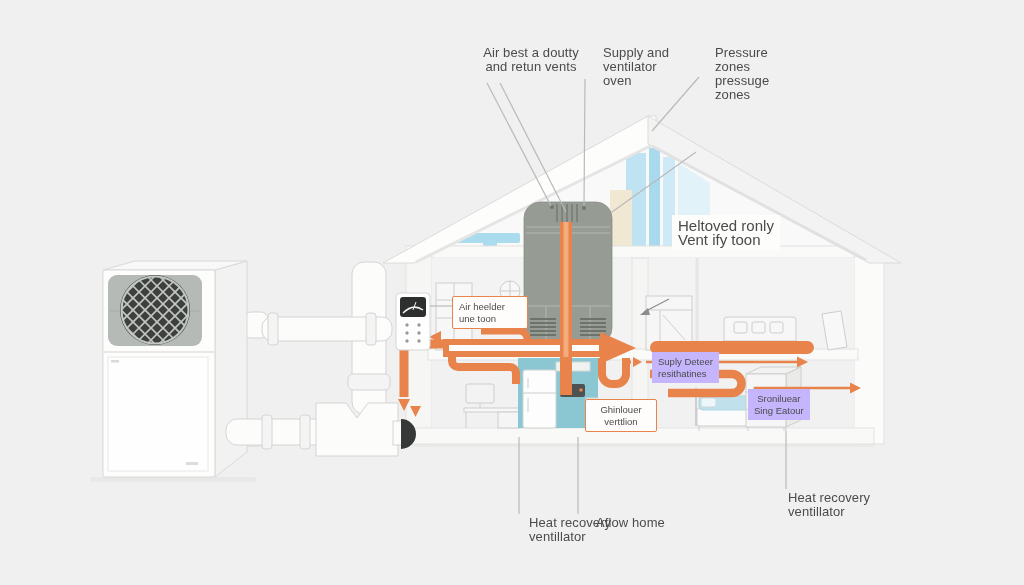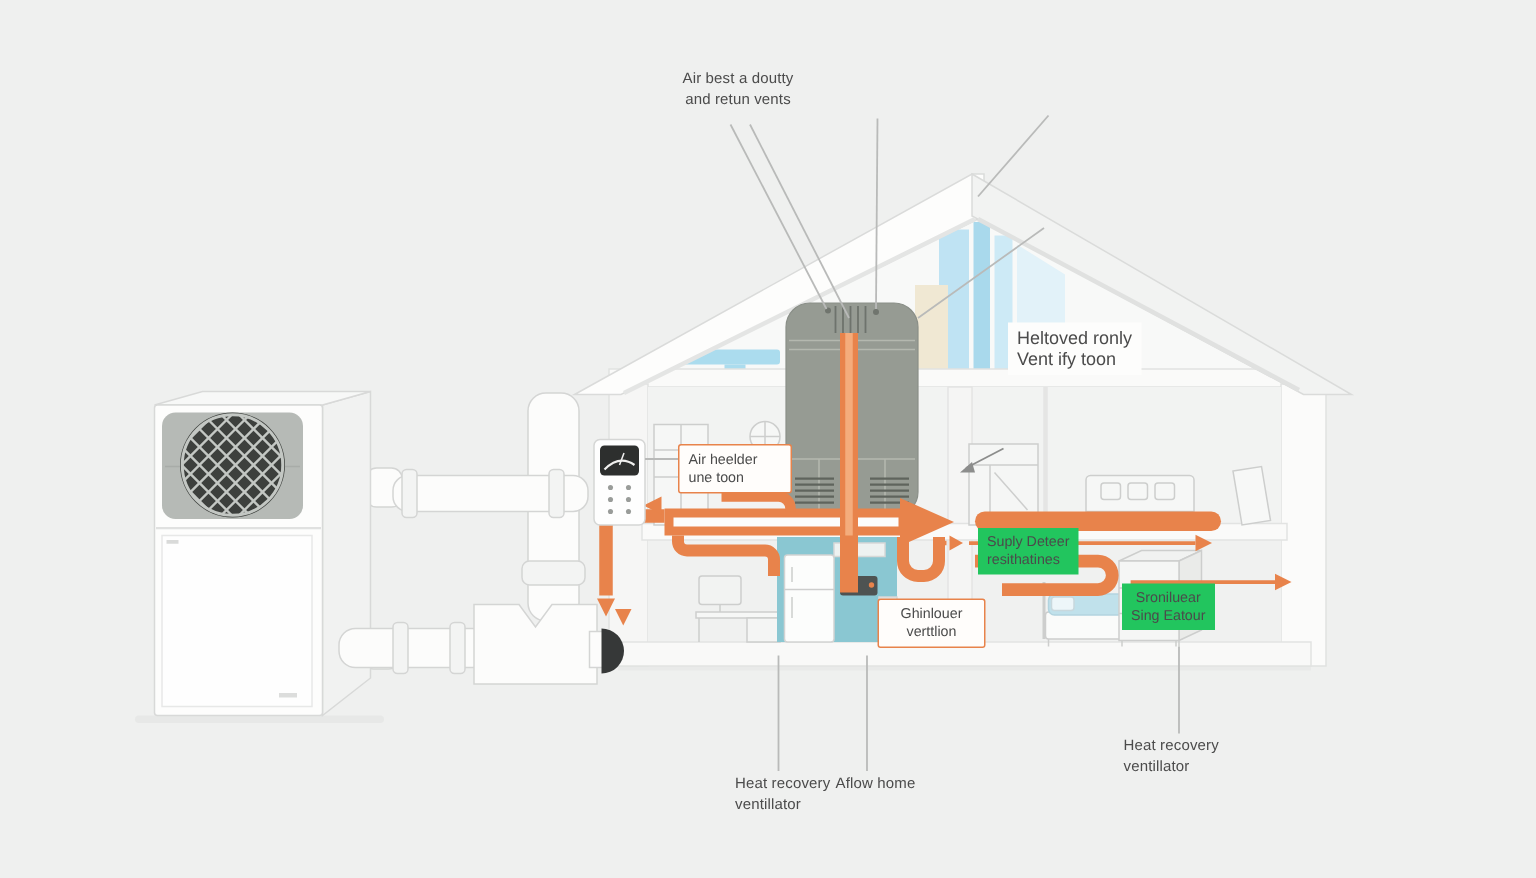--- a/index.html
+++ b/index.html
@@ -10,27 +10,27 @@
   html,body{margin:0;padding:0;background:var(--background);}
   .scene{
     position:relative;width:1024px;height:585px;background:var(--background);
     font-family:"Liberation Sans",sans-serif;overflow:hidden;
   }
   .scene svg{position:absolute;left:0;top:0;}
   .of{fill:var(--orange);stroke:none;}
   .os{stroke:var(--orange);fill:none;}
   .lbl{
     position:absolute;z-index:3;color:var(--label_text);
-    font-size:10px;line-height:14px;white-space:pre-line;letter-spacing:.1px;
+    font-size:13px;line-height:14px;white-space:pre-line;letter-spacing:.1px;margin-left:39px;
   }
   .lbl-box{
-    position:absolute;z-index:3;color:var(--label_text);background:#22c55e;
+    position:absolute;z-index:3;color:var(--label_text);background:#c4b5fd;
     font-size:9.5px;line-height:11.5px;white-space:pre-line;padding:4px 6px;
   }
-  .lbl-box.big{font-size:12px;line-height:13.5px;background:#fdfdfc;}
+  .lbl-box.big{font-size:15px;line-height:13.5px;background:#fdfdfc;}
   .orange-border{border:1.5px solid var(--orange);border-radius:2px;background:#fffdfb;}
   .ctr{text-align:center;}
 </style>
 </head>
 <body>
 
 <div class="scene">
 
   <svg width="1024" height="585" viewBox="0 0 1024 585">
 
@@ -256,20 +256,24 @@
       <line x1="519" y1="437" x2="519" y2="514"></line>
       <line x1="578" y1="437" x2="578" y2="514"></line>
       <line x1="786" y1="431" x2="786" y2="489"></line>
       <line x1="669" y1="299" x2="644" y2="312" stroke="#8c8d8c"></line>
       <polygon points="648,308 640,315 650,315" fill="#8c8d8c" stroke="none"></polygon>
     </g>
   </svg>
 
   <div class="lbl ctr" style="left:444px;top:46px;width:96px;">Air best a doutty
 and retun vents</div>
+  <div class="lbl" style="left:564px;top:46px;width:86px;">Supply and
+ventilator oven</div>
+  <div class="lbl" style="left:676px;top:46px;width:90px;">Pressure zones
+pressuge zones</div>
 
   <div class="lbl-box big" style="left:672px;top:215px;">Heltoved ronly
 Vent ify toon</div>
 
   <div class="lbl-box orange-border" style="left:452px;top:296px;width:62px;">Air heelder
 une toon</div>
   <div class="lbl-box" style="left:652px;top:352px;">Suply Deteer
 resithatines</div>
   <div class="lbl-box orange-border" style="left:585px;top:399px;width:58px;text-align:center;">Ghinlouer
 verttlion</div>

